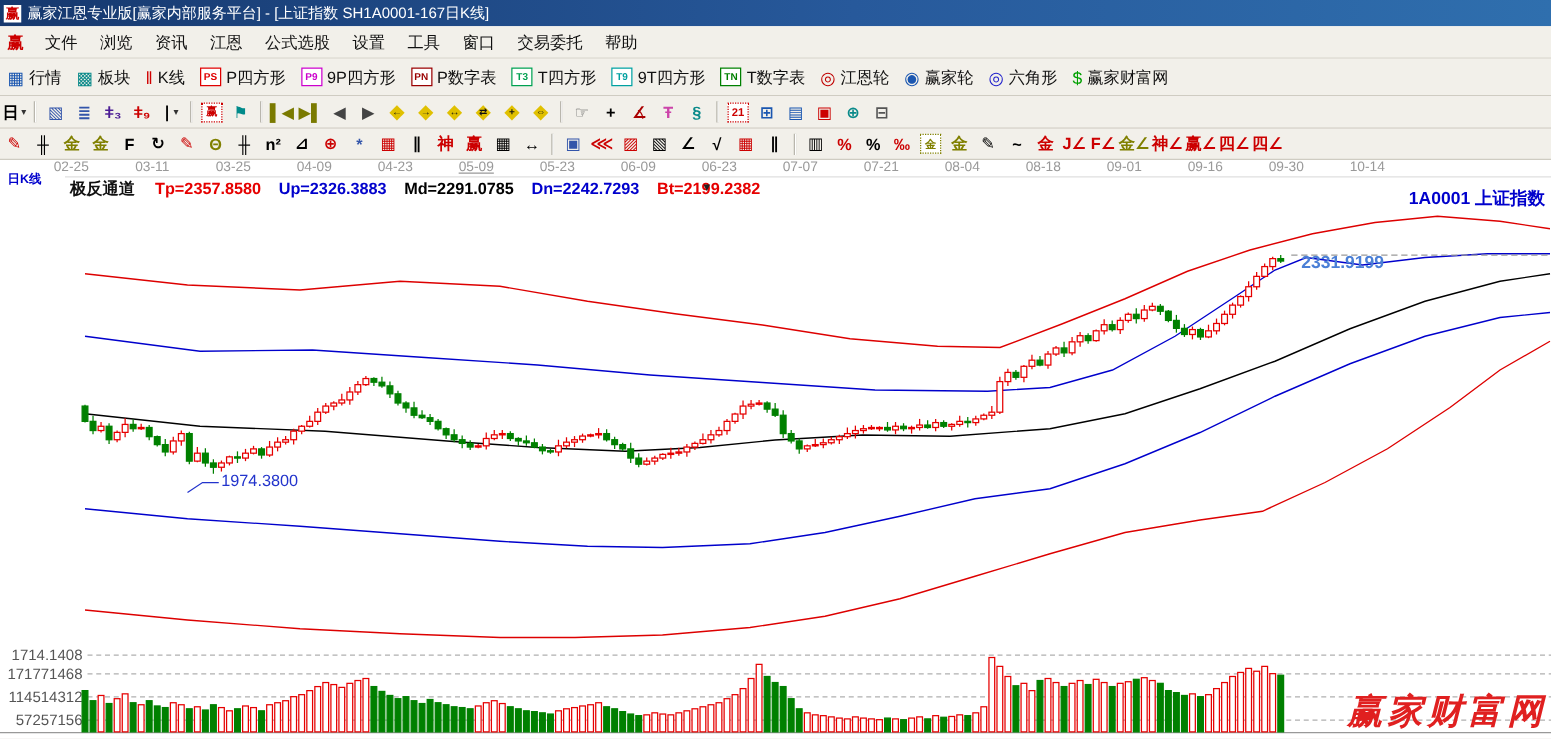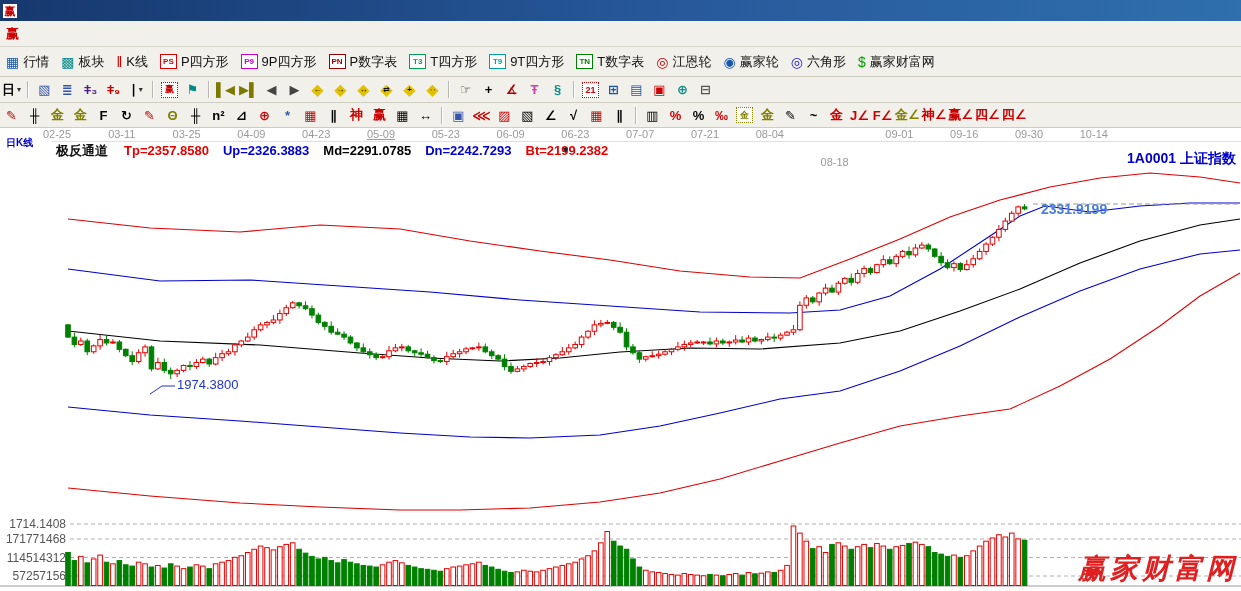--- a/index.html
+++ b/index.html
@@ -40,23 +40,25 @@
   .caret{position:absolute;left:505px;top:3px;font-size:9px;color:#222;}
   .sym{position:absolute;right:5px;top:0;color:#0000cc;font-size:14px;margin-top:8px;}
   svg{display:block;}
 </style>
 </head>
 <body>
 
 <div class="app">
   <div class="titlebar">
     <span class="tlogo">赢</span>
+    <span>赢家江恩专业版[赢家内部服务平台] - [上证指数  SH1A0001-167日K线]</span>
   </div>
   <div class="menubar">
     <span class="mlogo">赢</span>
+    <span id="menu-items"><span class="menu-item">文件</span><span class="menu-item">浏览</span><span class="menu-item">资讯</span><span class="menu-item">江恩</span><span class="menu-item">公式选股</span><span class="menu-item">设置</span><span class="menu-item">工具</span><span class="menu-item">窗口</span><span class="menu-item">交易委托</span><span class="menu-item">帮助</span></span>
   </div>
   <div class="tb tb1" id="toolbar-main">
       <span class="tbtn">
         <span class="ic" style="color: rgb(26, 86, 176);">▦</span>
         <span>行情</span>
       </span>
       <span class="tbtn">
         <span class="ic" style="color: rgb(10, 138, 138);">▩</span>
         <span>板块</span>
       </span>
@@ -203,21 +205,21 @@
         <span style="left: 134.6px;">03-25</span>
         <span style="left: 199.4px;">04-09</span>
         <span style="left: 264.2px;">04-23</span>
         <span style="left: 329px; text-decoration: underline;">05-09</span>
         <span style="left: 393.8px;">05-23</span>
         <span style="left: 458.6px;">06-09</span>
         <span style="left: 523.4px;">06-23</span>
         <span style="left: 588.2px;">07-07</span>
         <span style="left: 653px;">07-21</span>
         <span style="left: 717.8px;">08-04</span>
-        <span style="left: 782.6px; margin-top: 28px;">08-18</span>
+        <span style="left: 782.6px;">08-18</span>
         <span style="left: 847.4px;">09-01</span>
         <span style="left: 912.2px;">09-16</span>
         <span style="left: 977px;">09-30</span>
         <span style="left: 1041.8px;">10-14</span>
       </div>
     <div class="inforow">
       <span class="ind">极反通道</span><span id="ind-values"><span class="ival" style="color: rgb(230, 0, 0);">Tp=2357.8580</span><span class="ival" style="color: rgb(0, 0, 204);">Up=2326.3883</span><span class="ival" style="color: rgb(0, 0, 0);">Md=2291.0785</span><span class="ival" style="color: rgb(0, 0, 204);">Dn=2242.7293</span><span class="ival" style="color: rgb(230, 0, 0);">Bt=2199.2382</span></span>
       <span class="caret">▼</span>
       <span class="sym">1A0001  上证指数</span>
     </div>

